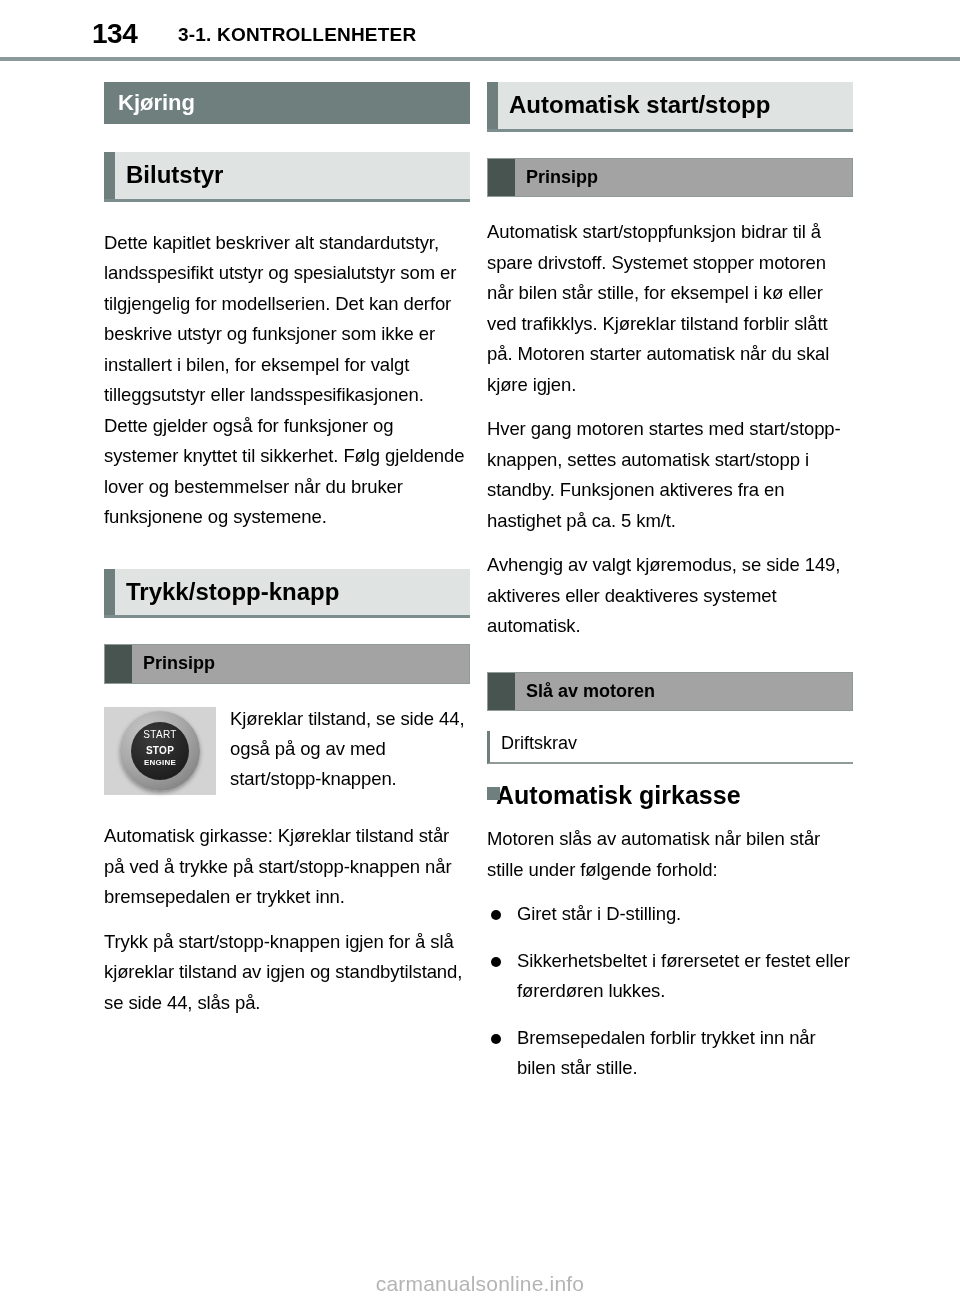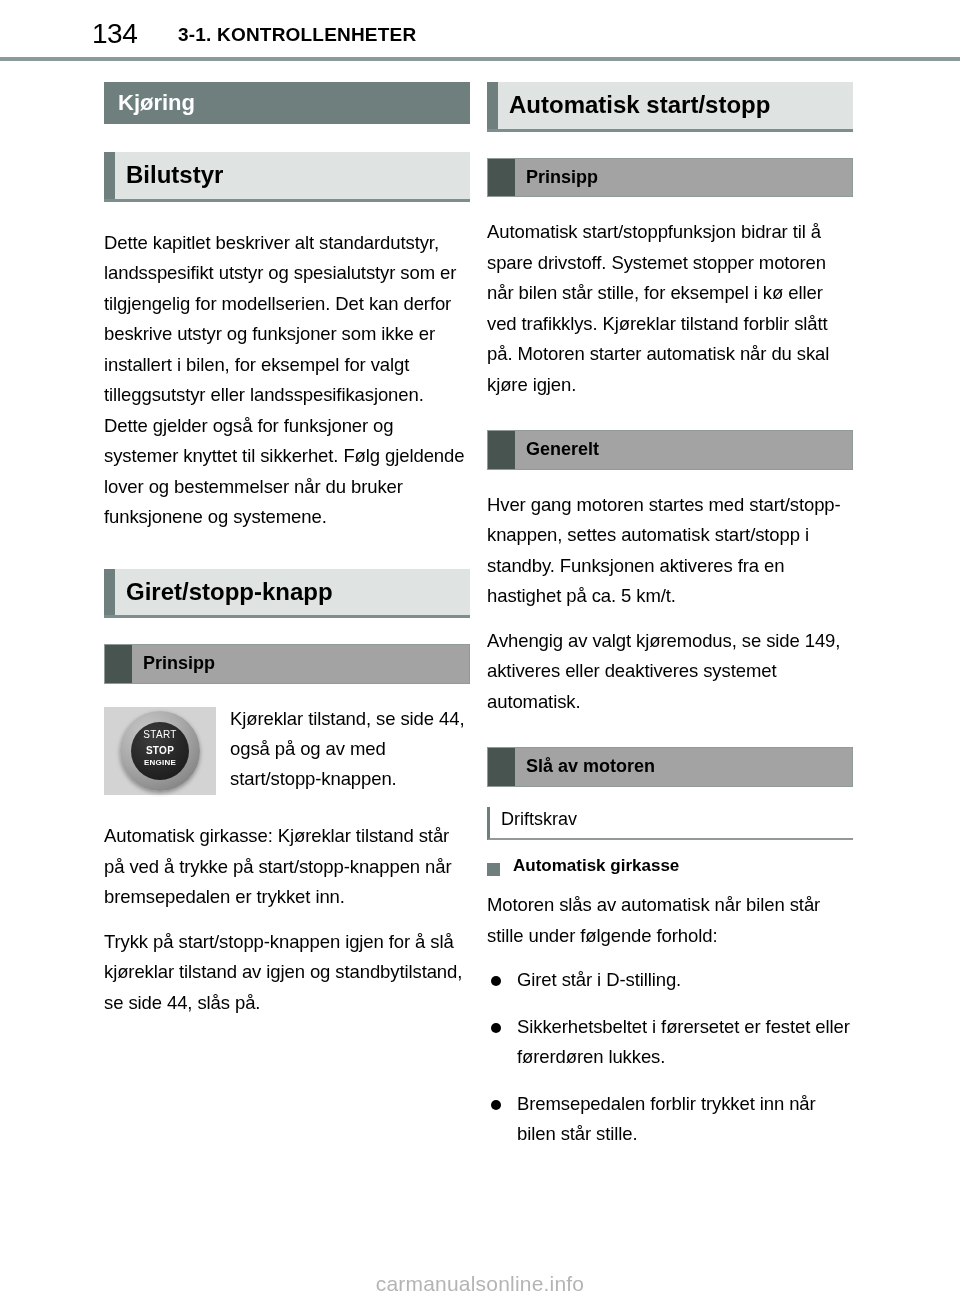--- a/index.html
+++ b/index.html
@@ -22,21 +22,21 @@
     top: 18px;
     left: 0;
     width: 960px;
     height: 40px;
   }
   .page-number {
     position: absolute;
     left: 92px;
     top: 0px;
     font-size: 28px;
-    font-weight: normal;
+    font-weight: bold;
     letter-spacing: -0.5px;
   }
   .chapter-title {
     position: absolute;
     left: 178px;
     top: 6px;
     font-size: 19px;
     font-weight: bold;
     letter-spacing: 0.2px;
   }
@@ -116,23 +116,23 @@
     padding: 2px 0 7px 11px;
     margin-bottom: 16px;
     font-size: 18px;
     font-weight: normal;
     line-height: 1.2;
   }
 
   
   .h-item {
     position: relative;
-    padding-left: 26px;
+    padding-left: 9px;
     margin-bottom: 14px;
-    font-size: 17px;
+    font-size: 25px;
     font-weight: bold;
     line-height: 1.2;
   }
   .h-item::before {
     content: "";
     position: absolute;
     left: 0; top: 7px;
     width: 13px; height: 13px;
     background: #6e7f7d;
   }
@@ -255,21 +255,21 @@
 <div class="header-rule"></div>
 
 <div class="column col-left">
 
   <div class="h-main">Kjøring</div>
 
   <div class="h-section">Bilutstyr</div>
 
   <p class="body">Dette kapitlet beskriver alt standardutstyr, landsspesifikt utstyr og spesialutstyr som er tilgjengelig for modellserien. Det kan derfor beskrive utstyr og funksjoner som ikke er installert i bilen, for eksempel for valgt tilleggsutstyr eller landsspesifikasjonen. Dette gjelder også for funksjoner og systemer knyttet til sikkerhet. Følg gjeldende lover og bestemmelser når du bruker funksjonene og systemene.</p>
 
-  <div class="h-section" style="margin-top:36px;">Giret/stopp-knapp</div>
+  <div class="h-section" style="margin-top:36px;">Trykk/stopp-knapp</div>
 
   <div class="h-sub">Prinsipp</div>
 
   <div class="figure-block">
     <div class="button-photo">
       <div class="btn-bezel">
         <div class="btn-face">
           <div class="btn-line1">START</div>
           <div class="btn-line2">STOP</div>
           <div class="btn-line3">ENGINE</div>
@@ -285,21 +285,20 @@
 </div>
 
 <div class="column col-right">
 
   <div class="h-section">Automatisk start/stopp</div>
 
   <div class="h-sub">Prinsipp</div>
 
   <p class="body">Automatisk start/stoppfunksjon bidrar til å spare drivstoff. Systemet stopper motoren når bilen står stille, for eksempel i kø eller ved trafikklys. Kjøreklar tilstand forblir slått på. Motoren starter automatisk når du skal kjøre igjen.</p>
 
-  <div class="h-sub" style="margin-top:30px;">Generelt</div>
 
   <p class="body">Hver gang motoren startes med start/stopp-knappen, settes automatisk start/stopp i standby. Funksjonen aktiveres fra en hastighet på ca. 5 km/t.</p>
   <p class="body">Avhengig av valgt kjøremodus, se side 149, aktiveres eller deaktiveres systemet automatisk.</p>
 
   <div class="h-sub" style="margin-top:30px;">Slå av motoren</div>
 
   <div class="h-note">Driftskrav</div>
 
   <div class="h-item">Automatisk girkasse</div>
 

